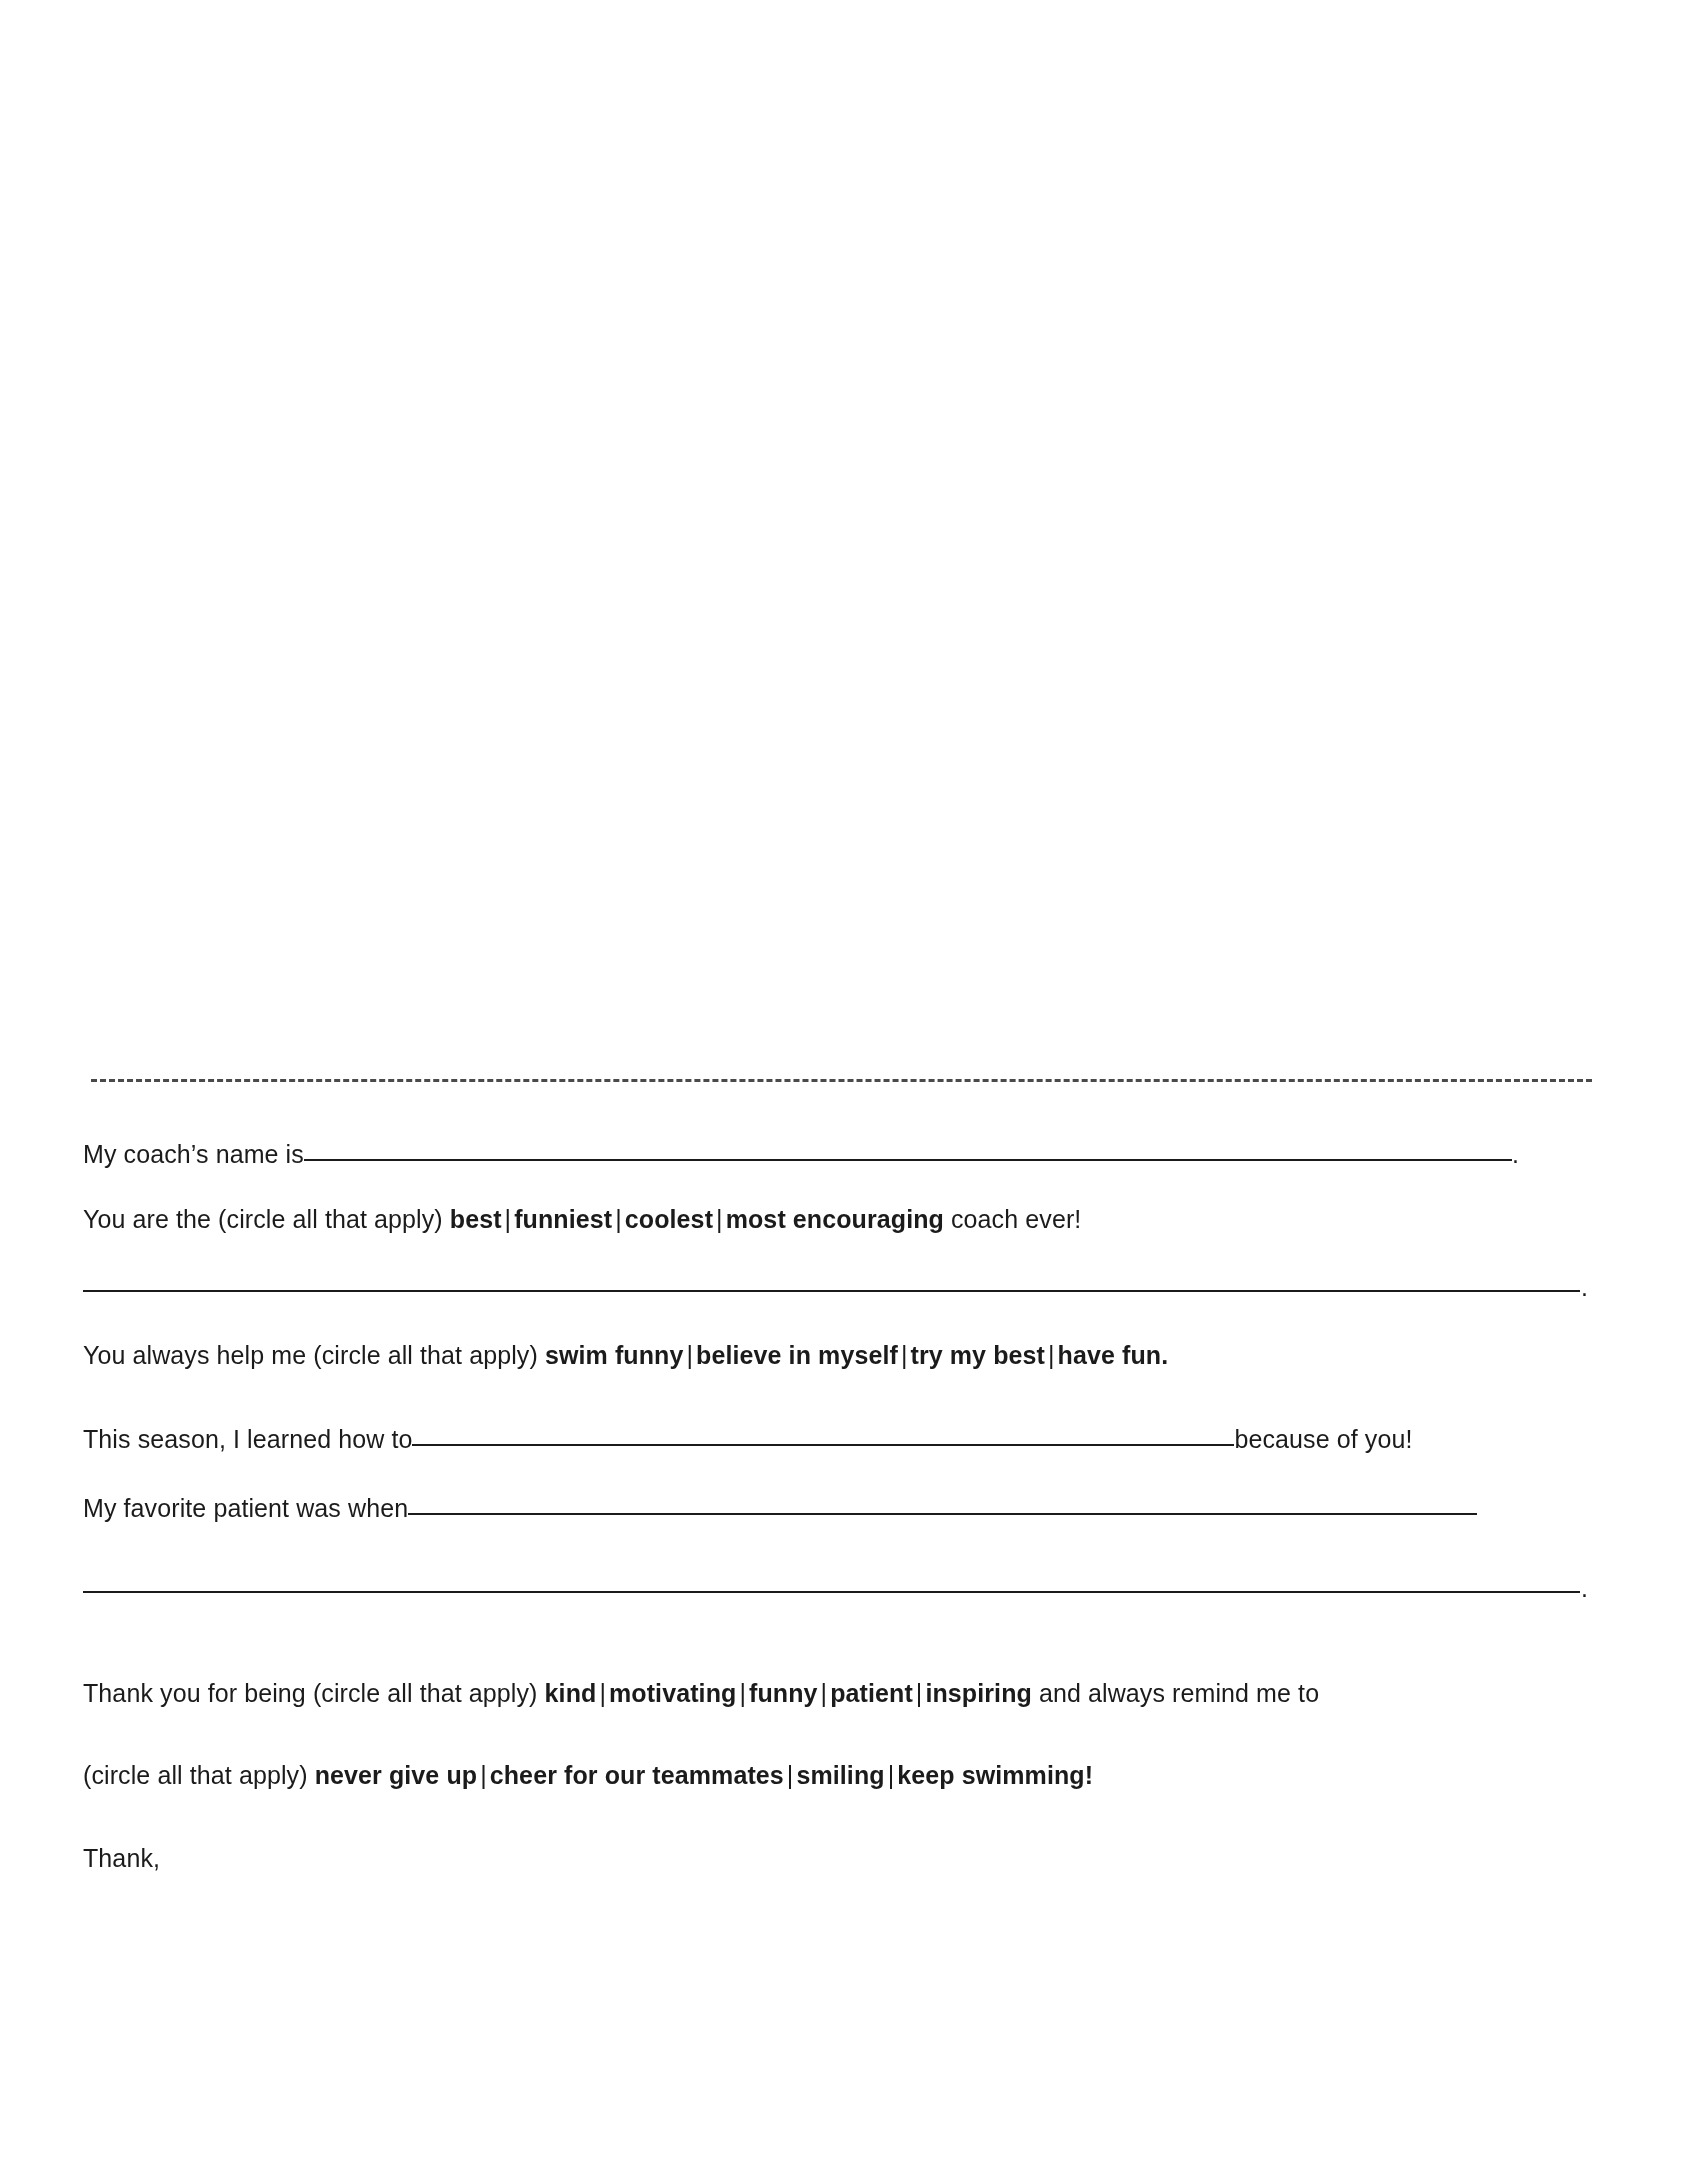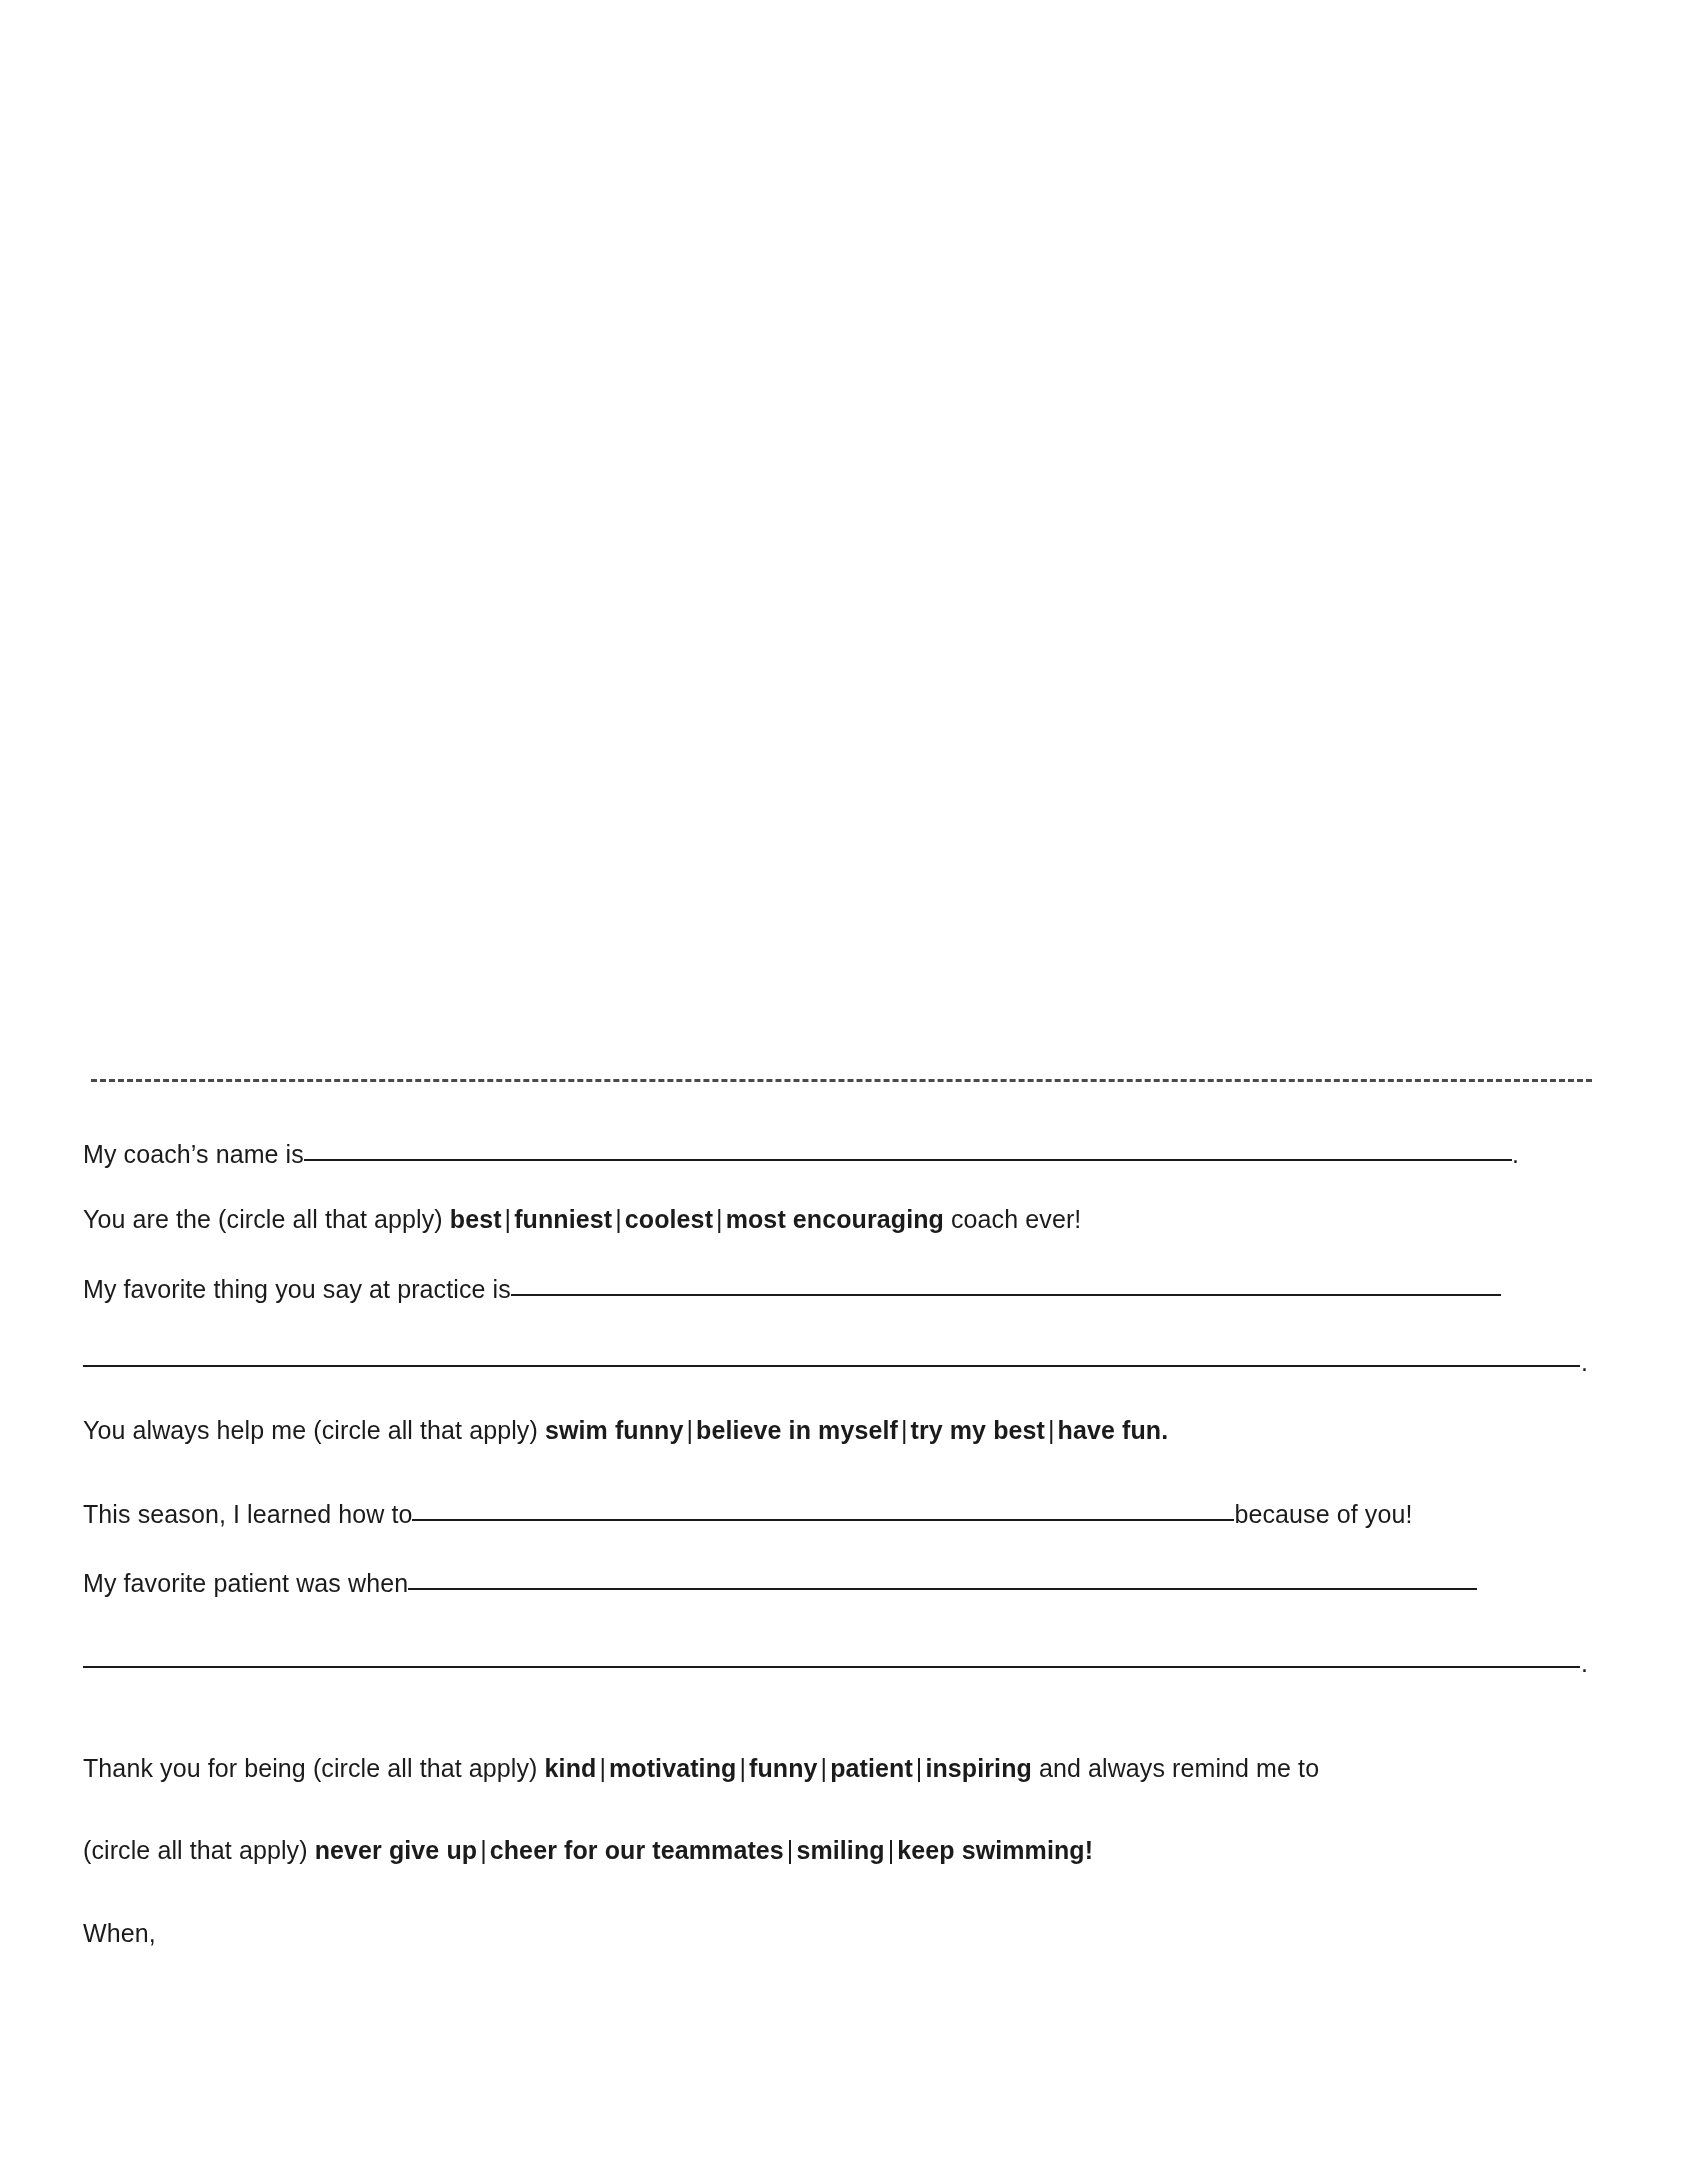--- a/index.html
+++ b/index.html
@@ -109,25 +109,20 @@
     </div>
 
     <div class="row row-gap-b">
       <div class="line">
         <span>You are the (circle all that apply)</span>
         <span class="bold">best</span><span class="sep">|</span><span class="bold">funniest</span><span class="sep">|</span><span class="bold">coolest</span><span class="sep">|</span><span class="bold">most encouraging</span>
         <span>coach ever!</span>
       </div>
     </div>
 
-    <div class="row row-gap-c">
-      <div class="line">
-        <span>My favorite thing you say at practice is</span><span class="fill" style="width:990px"></span>
-      </div>
-    </div>
 
     <div class="row row-gap-d">
       <div class="full-rule">
         <div class="rule-inner"></div>
         <span class="period">.</span>
       </div>
     </div>
 
     <div class="row row-gap-e">
       <div class="line">
@@ -165,18 +160,18 @@
     </div>
 
     <div class="row row-gap-k">
       <div class="line">
         <span>(circle all that apply)</span>
         <span class="bold">never give up</span><span class="sep">|</span><span class="bold">cheer for our teammates</span><span class="sep">|</span><span class="bold">smiling</span><span class="sep">|</span><span class="bold">keep swimming!</span>
       </div>
     </div>
 
     <div class="row row-gap-l">
-      <div class="line">When,</div>
+      <div class="line">Thank,</div>
     </div>
 
   </div>
 </div>
 
 
 </body></html>

